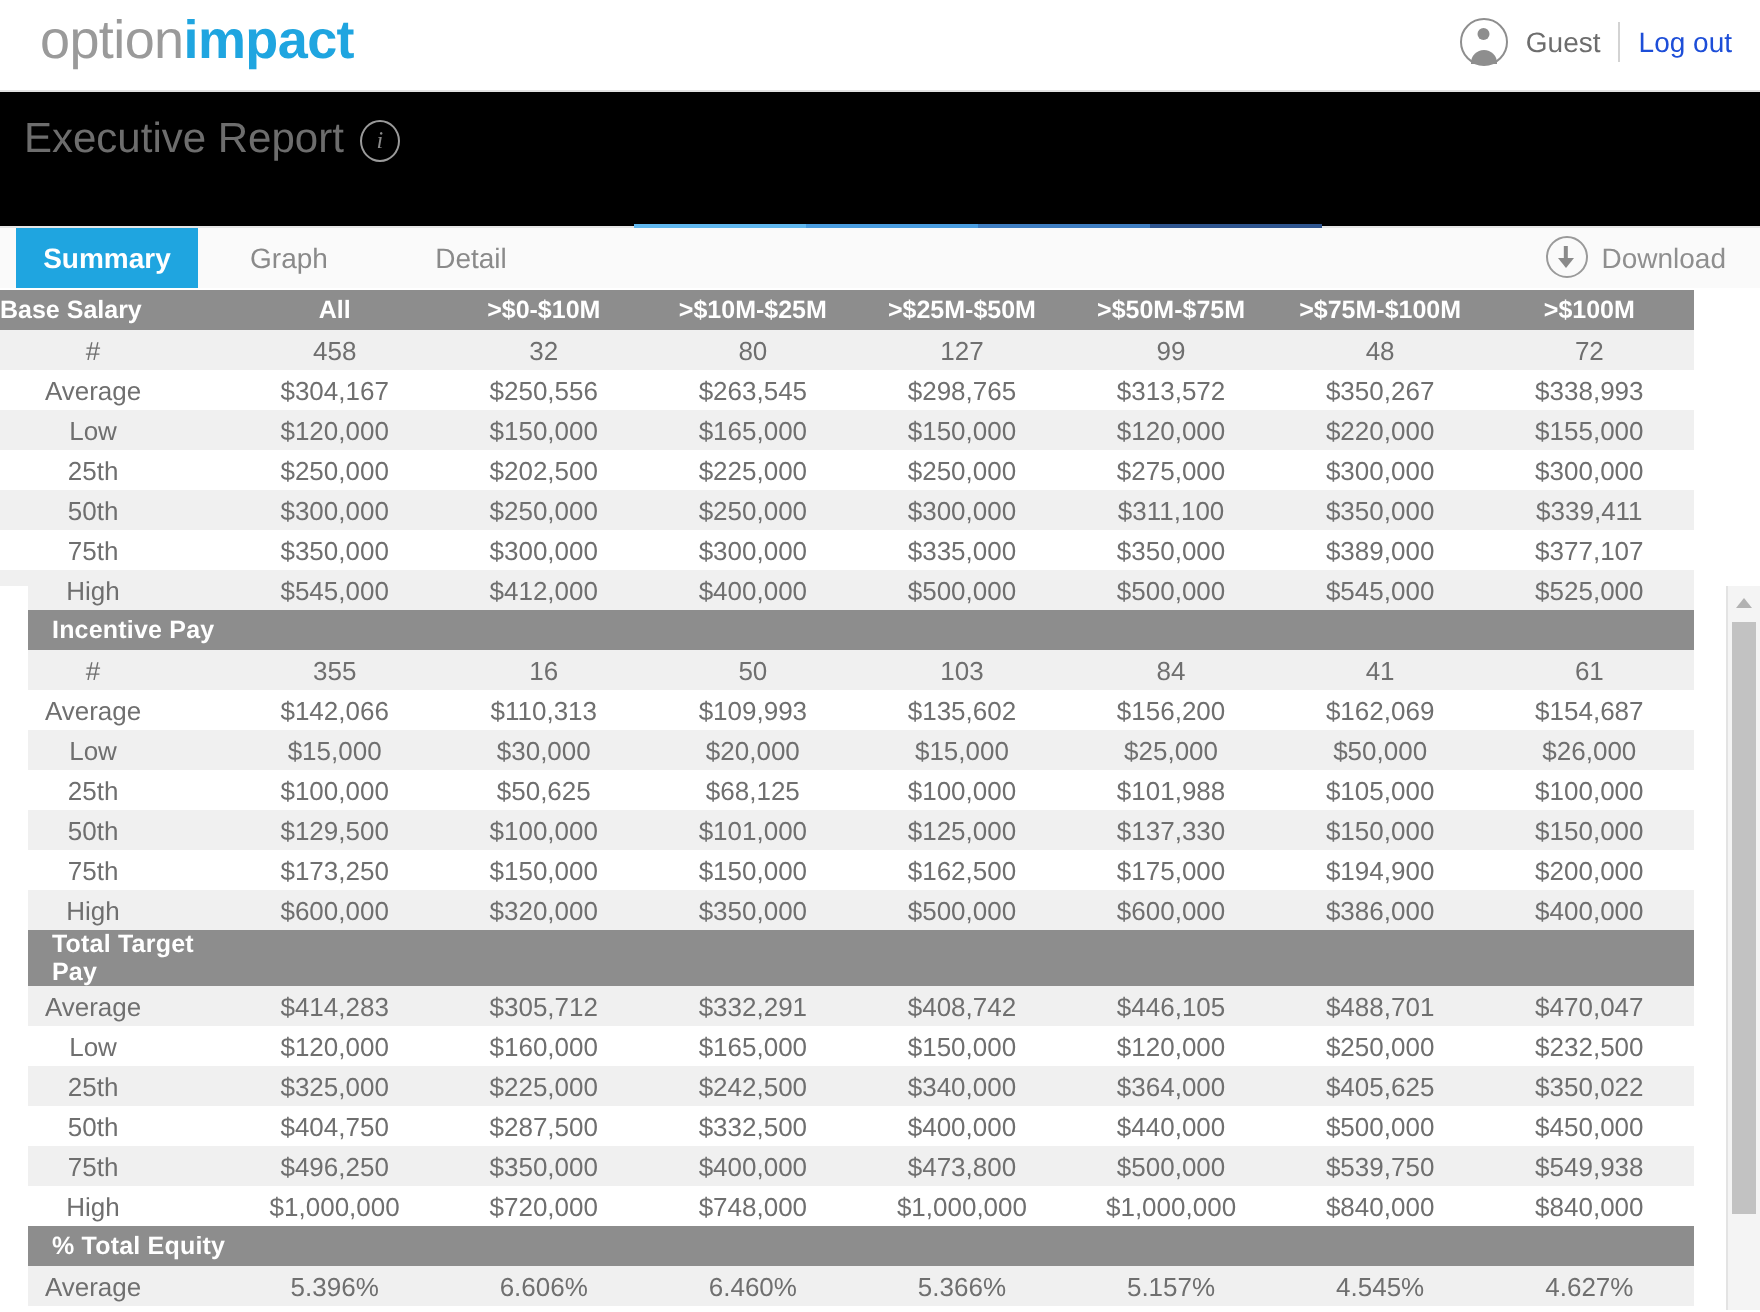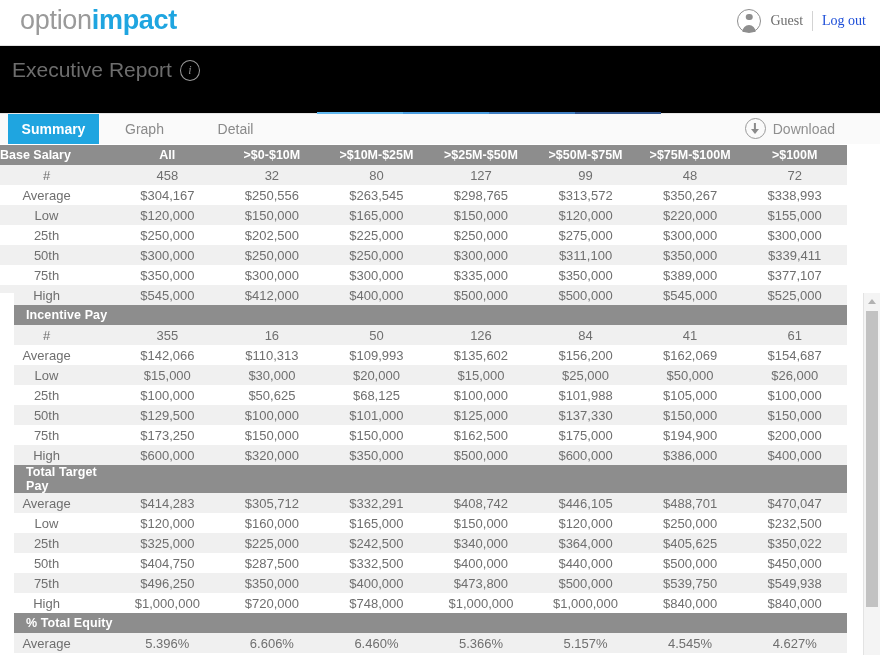--- a/index.html
+++ b/index.html
@@ -18,21 +18,21 @@
   }
   .logo{
     position:absolute;left:20px;top:5px;
     font-size:27px;letter-spacing:-0.3px;
   }
   .logo .opt{color:#9a9a9a;font-weight:400;}
   .logo .imp{color:#1fa5e0;font-weight:700;}
 
   .account{
     position:absolute;right:14px;top:9px;
-    display:flex;align-items:center;gap:9px;font-size:14px;color:#6d6d6d;font-family:Liberation Serif, serif;
+    display:flex;align-items:center;gap:9px;font-size:14px;color:#6d6d6d;
   }
   .avatar{
     width:22px;height:22px;border-radius:50%;
     border:1.4px solid #8e8e8e;position:relative;flex:none;
   }
   .avatar::before{
     content:"";position:absolute;left:50%;top:3.5px;transform:translateX(-50%);
     width:6.5px;height:6.5px;border-radius:50%;background:#8e8e8e;
   }
   .avatar::after{
@@ -80,21 +80,21 @@
     position:relative;height:30px;background:#fafafa;
     border-bottom:1px solid #ffffff;
   }
   .tabs{position:absolute;left:8px;top:0;display:flex;height:30px;}
   .tab{
     display:flex;align-items:center;justify-content:center;
     width:91px;height:30px;font-size:14px;color:#8a8a8a;cursor:pointer;
   }
   .tab.active{background:#1fa5e0;color:#fff;font-weight:700;}
   .download{
-    position:absolute;right:45px;top:4px;
+    position:absolute;right:17px;top:4px;
     display:flex;align-items:center;gap:7px;font-size:14px;color:#8f8f8f;cursor:pointer;
   }
   .dl-ico{
     width:19px;height:19px;border-radius:50%;border:1.4px solid #9a9a9a;
     position:relative;flex:none;
   }
   .dl-ico::before{
     content:"";position:absolute;left:50%;top:3.5px;transform:translateX(-50%);
     width:2.2px;height:7px;background:#8a8a8a;
   }
@@ -308,21 +308,21 @@
           <td></td>
           <td></td>
           <td></td>
           <td></td>
         </tr>
         <tr class="data odd">
           <td class="first">#</td>
           <td>355</td>
           <td>16</td>
           <td>50</td>
-          <td>126</td>
+          <td>103</td>
           <td>84</td>
           <td>41</td>
           <td>61</td>
         </tr>
         <tr class="data even">
           <td class="first">Average</td>
           <td>$142,066</td>
           <td>$110,313</td>
           <td>$109,993</td>
           <td>$135,602</td>

